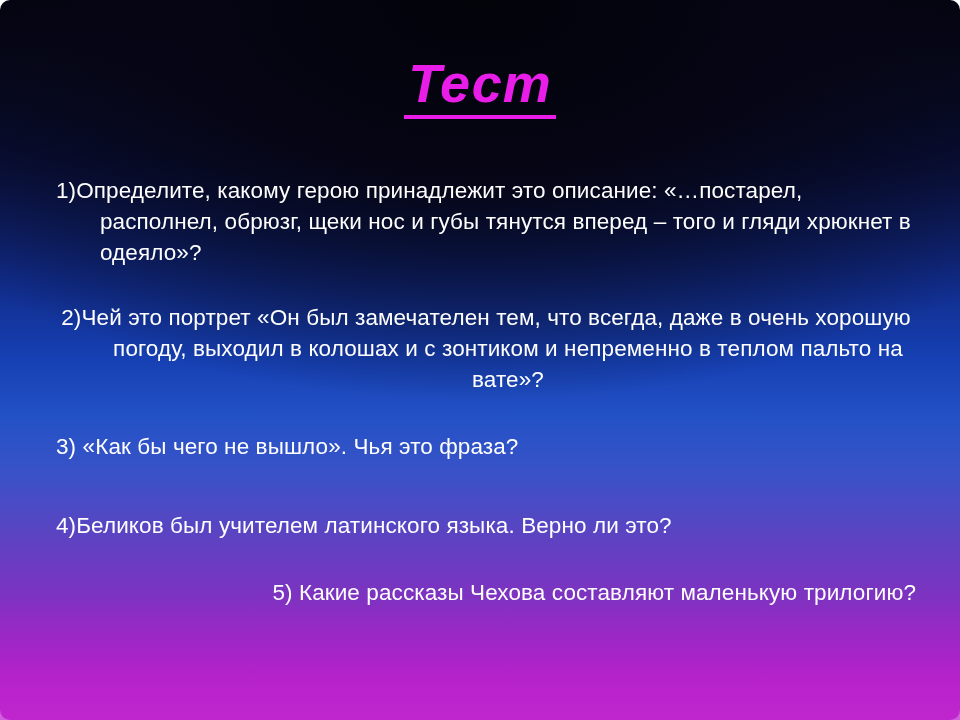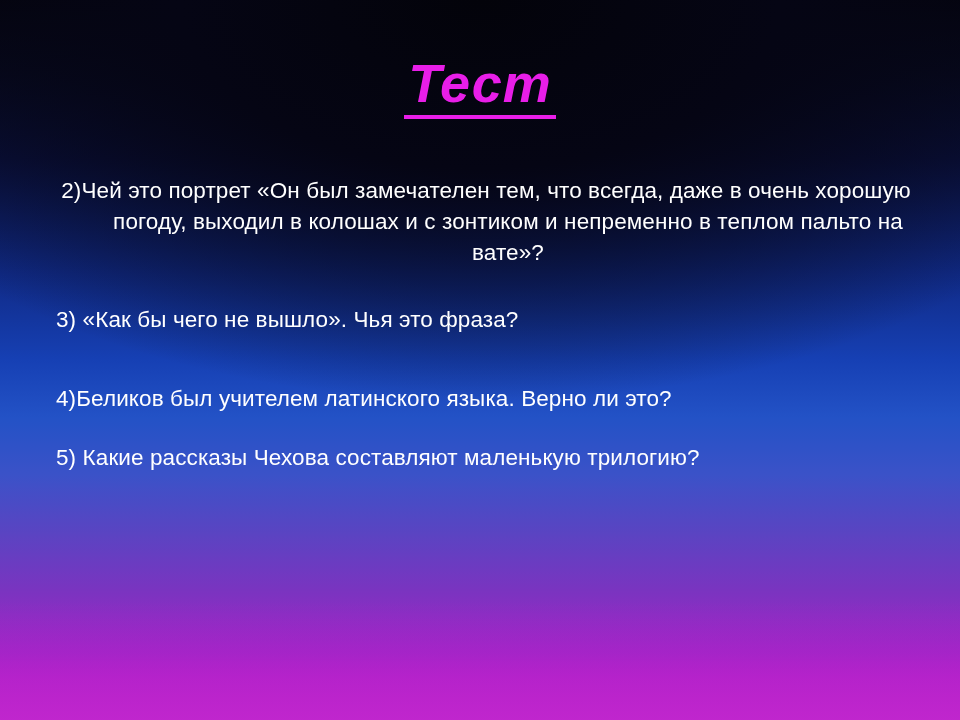--- a/index.html
+++ b/index.html
@@ -25,20 +25,21 @@
         #0a1140 22%,
         #102a86 38%,
         #1640b4 50%,
         #2352c6 58%,
         #3b52c8 66%,
         #5a44c2 74%,
         #7a34c0 82%,
         #9a28c4 89%,
         #b51fc6 94%,
         #c41fc0 100%);
+    border-radius: 10px;
   }
   .slide::after {
     content: "";
     position: absolute;
     left: 0; right: 0; bottom: 0;
     height: 120px;
     background: linear-gradient(to bottom, rgba(150,30,200,0.0) 0%, rgba(170,35,205,0.35) 45%, rgba(190,40,210,0.75) 100%);
     pointer-events: none;
   }
   .title {
@@ -71,34 +72,35 @@
     padding-left: 44px;
     margin-bottom: 30px;
     letter-spacing: 0.1px;
   }
   .q .lead {
     margin-left: -44px;
   }
   .q1 { margin-bottom: 34px; }
   .q2 { margin-bottom: 36px; text-align: center; }
   .q3 { margin-bottom: 48px; }
-  .q4 { margin-bottom: 28px; }
-  .q5 { margin-bottom: 0; }
+  .q4 { margin-bottom: 36px; }
+  .q5 { margin-bottom: 0; text-align: right; }
 </style>
 </head>
 <body>
 
 <div class="slide">
 
   <div class="title">
     <span>Тест</span>
   </div>
 
   <div class="body">
 
+    <p class="q q1"><span class="lead">1)</span><span>Определите, какому герою принадлежит это описание: «…постарел, располнел, обрюзг, щеки нос и губы тянутся вперед – того и гляди хрюкнет в одеяло»?</span></p>
 
     <p class="q q2"><span class="lead">2)</span><span>Чей это портрет «Он был замечателен тем, что всегда, даже в очень хорошую погоду, выходил в колошах и с зонтиком и непременно  в теплом пальто на вате»?</span></p>
 
     <p class="q q3"><span class="lead">3) </span><span>«Как бы чего не вышло». Чья это фраза?</span></p>
 
     <p class="q q4"><span class="lead">4)</span><span>Беликов был учителем латинского языка. Верно ли это?</span></p>
 
     <p class="q q5"><span class="lead">5) </span><span>Какие рассказы Чехова составляют маленькую трилогию?</span></p>
 
   </div>

